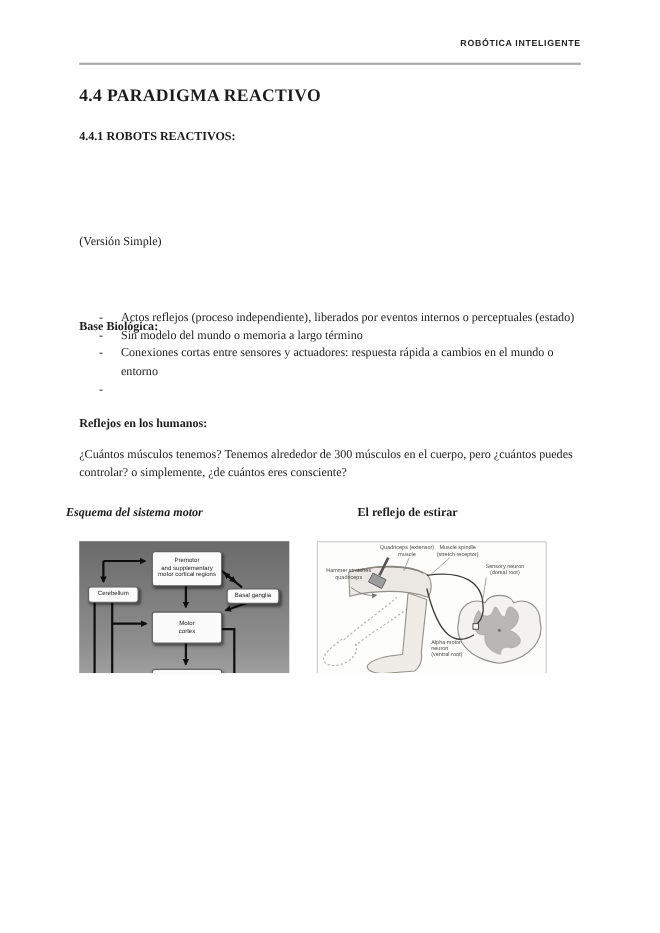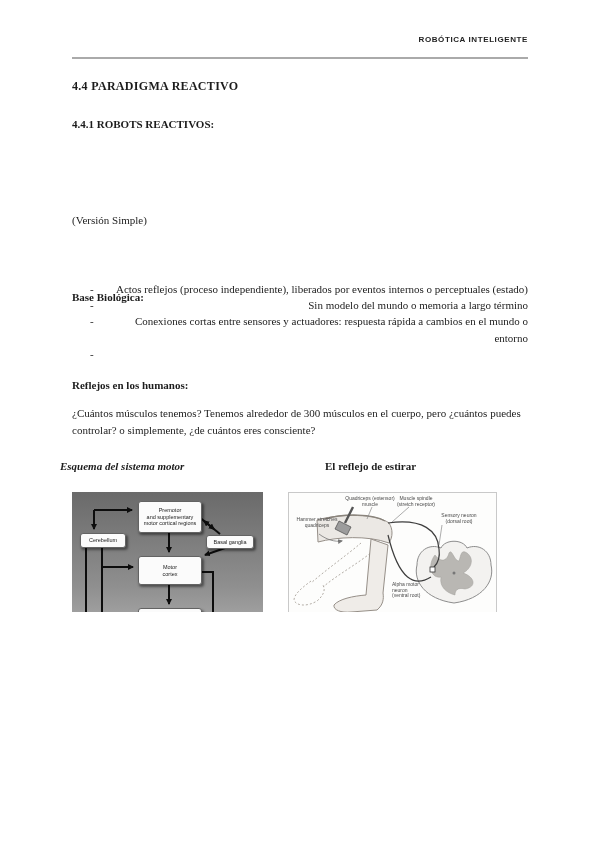--- a/index.html
+++ b/index.html
@@ -9,37 +9,37 @@
   }
   .abs{position:absolute;}
   
   .header-title{top:35px;right:72px;font-family:"Liberation Sans","DejaVu Sans",sans-serif;
     font-size:8px;font-weight:bold;letter-spacing:.6px;color:#222;}
   .rule{left:72px;width:456px;height:2px;background:#aaaaaa;}
   .rule.top{top:57px;}
   .rule.bottom{top:777px;background:#b5b5b5;}
   .footer-page{top:786px;left:0;width:600px;text-align:center;font-size:11px;font-style:italic;color:#2a2a2a;}
   
-  .h1{left:72px;top:79px;font-size:12px;font-weight:bold;letter-spacing:.3px;}
+  .h1{left:72px;top:79px;font-size:16px;font-weight:bold;letter-spacing:.3px;}
   .h2{left:72px;top:118px;font-size:11px;font-weight:bold;}
   .subhead{font-size:11px;font-weight:bold;}
   
   .senseact{left:72px;top:160px;width:211px;height:47px;background:#e9e9e9;}
   .sa-box{position:absolute;top:10px;width:65px;height:27px;background:#a9a9a9;border:1px solid #4a4a4a;
     display:flex;align-items:center;justify-content:center;font-size:7px;font-weight:bold;
     letter-spacing:1px;color:#1d1d1d;}
   .sa-box.sense{left:13px;}
   .sa-box.act{left:140px;}
   .version-caption{left:72px;top:214px;font-size:11px;}
   
   .bodytext{font-size:11px;line-height:16.5px;}
   .bullets{left:90px;top:281px;width:438px;}
   .bullet{display:flex;font-size:11px;line-height:16.2px;}
   .bullet .dash{flex:0 0 20px;}
-  .bullet .btext{flex:1;text-align:right;}
+  .bullet .btext{flex:1;}
   .para{left:72px;top:405px;width:458px;}
   .figs-head-left{left:60px;top:460px;font-style:italic;}
   .figs-head-right{left:325px;top:460px;text-align:right;}
   
   .motorfig{left:72px;top:492px;width:191px;height:210px;
     background:linear-gradient(180deg,#6a6a6a 0%,#8f8f8f 45%,#d4d4d4 100%);}
   .flowbox{position:absolute;background:#fbfbfb;border:1px solid #636363;border-radius:3px;
     box-shadow:1.5px 2px 2.5px rgba(0,0,0,.45);display:flex;align-items:center;justify-content:center;
     font-size:5.5px;line-height:6.5px;text-align:center;color:#222;white-space:pre-line;
     font-family:"Liberation Sans","DejaVu Sans",sans-serif;}

